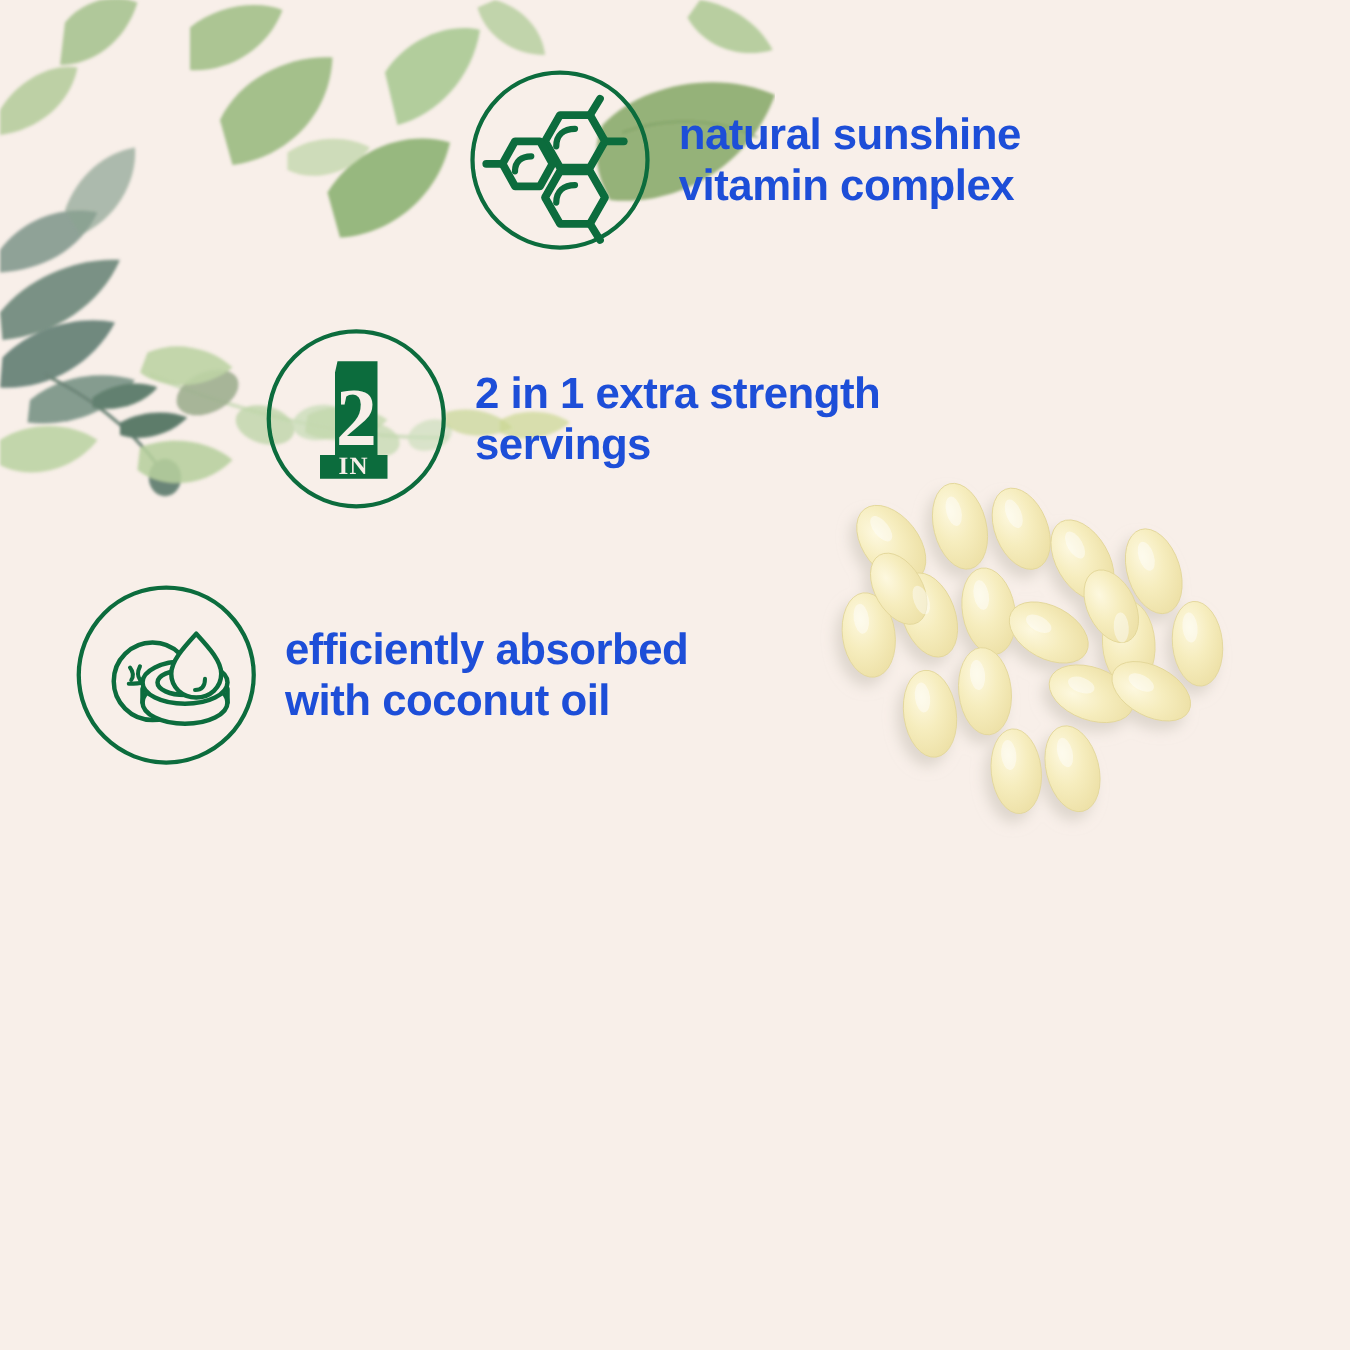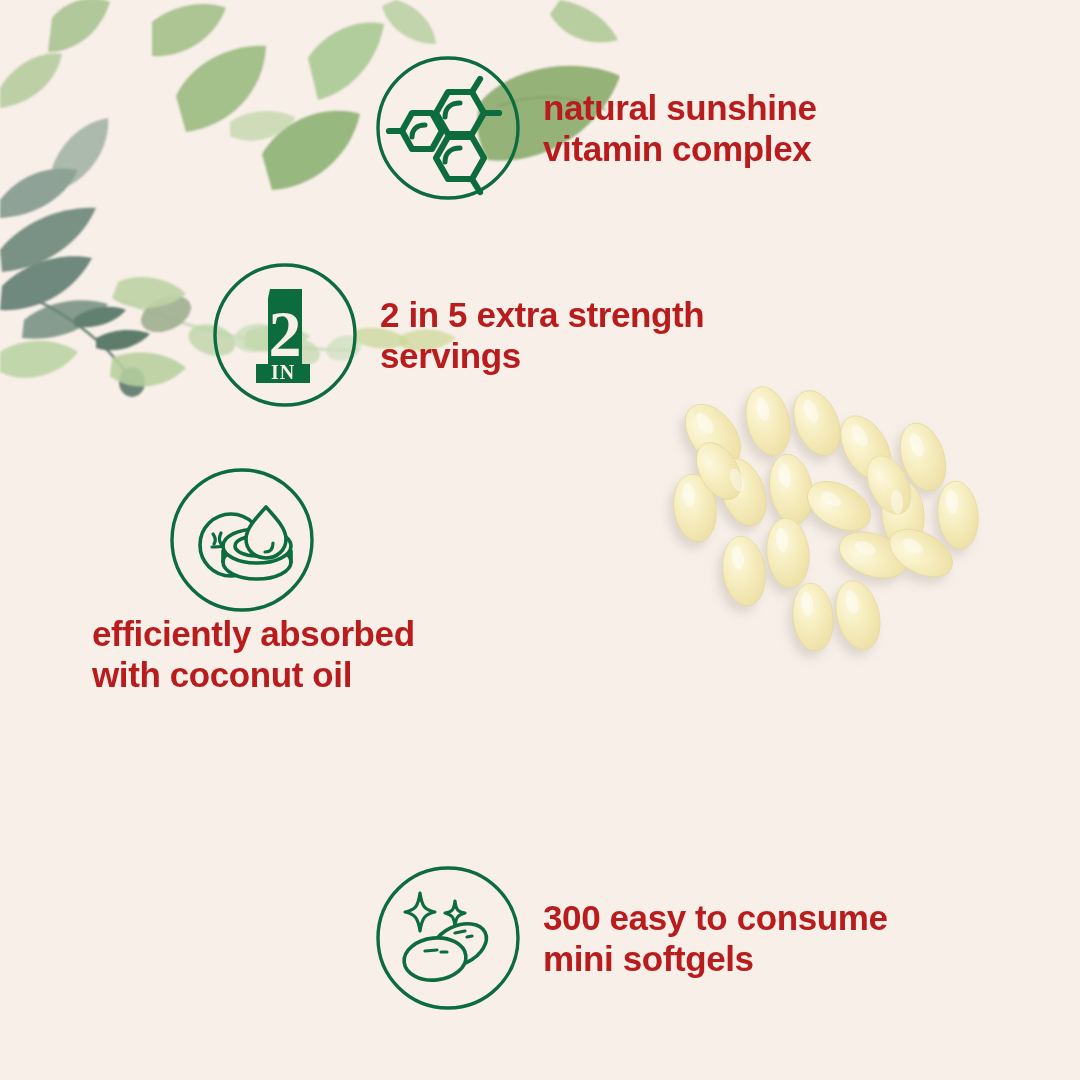--- a/index.html
+++ b/index.html
@@ -47,33 +47,33 @@
     display: flex;
     align-items: center;
   }
   .feature-icon {
     flex: 0 0 auto;
     width: 146px;
     height: 146px;
   }
   .feature-text {
     margin-left: 22px;
-    color: #b91c1c;
+    color: #1d4ed8;
     font-family: "Liberation Sans", sans-serif;
     font-weight: bold;
     font-size: 35px;
     line-height: 41px;
     letter-spacing: -0.4px;
     white-space: pre-line;
   }
 
   
   #row-0 { left: 375px;  top: 55px;  }
   #row-1 { left: 212px;  top: 262px; }
-  #row-2 { left: 70px;   top: 467px; flex-direction: column; }
+  #row-2 { left: 60px;   top: 467px; }
   #row-3 { left: 212px;  top: 665px; }
   #row-4 { left: 375px;  top: 865px; }
 </style>
 </head>
 <body>
 
 <div id="canvas">
 
   <svg id="botanical" viewBox="0 0 620 400" xmlns="http://www.w3.org/2000/svg">
     <defs>
@@ -203,21 +203,21 @@
   <div class="feature-row" id="row-1">
     <svg class="feature-icon" viewBox="0 0 146 146" xmlns="http://www.w3.org/2000/svg">
       <circle cx="73" cy="73" r="70" fill="none" stroke="#0c6c3d" stroke-width="3.4"></circle>
 
       <path d="M56 36 L58 27 L90 27 L90 102 L98 102 L98 121 L44 121 L44 102 L56 102 Z" fill="#0c6c3d"></path>
 
       <text x="73" y="94" text-anchor="middle" font-family="Liberation Serif, serif" font-size="66" font-weight="bold" fill="#f8efe9">2</text>
 
       <text x="71" y="117" text-anchor="middle" font-family="Liberation Serif, serif" font-size="20" font-weight="bold" letter-spacing="1" fill="#f8efe9">IN</text>
     </svg>
-    <div class="feature-text">2 in 5 extra strength
+    <div class="feature-text">2 in 1 extra strength
 servings</div>
   </div>
 
   <div class="feature-row" id="row-2">
     <svg class="feature-icon" viewBox="0 0 146 146" xmlns="http://www.w3.org/2000/svg">
       <circle cx="73" cy="73" r="70" fill="none" stroke="#0c6c3d" stroke-width="3.4"></circle>
       <g fill="#f8efe9" stroke="#0c6c3d" stroke-width="3.6" stroke-linecap="round" stroke-linejoin="round">
 
         <circle cx="62" cy="78" r="31"></circle>
 
@@ -237,36 +237,14 @@
         <path d="M44 67 C 47 71, 47 74, 45 77"></path>
         <path d="M52 66 C 50 70, 50 74, 52 77"></path>
         <path d="M43 80 C 47 80, 51 80, 54 79"></path>
       </g>
     </svg>
     <div class="feature-text">efficiently absorbed
 with coconut oil</div>
   </div>
 
 
-  <div class="feature-row" id="row-4">
-    <svg class="feature-icon" viewBox="0 0 146 146" xmlns="http://www.w3.org/2000/svg">
-      <circle cx="73" cy="73" r="70" fill="none" stroke="#0c6c3d" stroke-width="3.4"></circle>
-      <g fill="#f8efe9" stroke="#0c6c3d" stroke-width="3.6" stroke-linecap="round" stroke-linejoin="round">
-        <ellipse cx="84" cy="80" rx="29" ry="19" transform="rotate(-26 84 80)"></ellipse>
-        <ellipse cx="60" cy="94" rx="31" ry="21" transform="rotate(-6 60 94)"></ellipse>
-      </g>
-      <g fill="none" stroke="#0c6c3d" stroke-width="3.2" stroke-linecap="round">
-        <path d="M80 68 L90 66"></path>
-        <path d="M92 72 L97 71"></path>
-        <path d="M50 86 L62 85"></path>
-        <path d="M66 87 L72 87"></path>
-      </g>
-
-      <g fill="none" stroke="#0c6c3d" stroke-width="3.2" stroke-linejoin="round">
-        <path d="M45 28 C 47 42, 50 45, 60 47 C 50 49, 47 53, 45 66 C 43 53, 40 49, 30 47 C 40 45, 43 42, 45 28 Z"></path>
-        <path d="M80 36 C 81 45, 83 47, 90 48 C 83 50, 81 52, 80 61 C 79 52, 77 50, 70 48 C 77 47, 79 45, 80 36 Z"></path>
-      </g>
-    </svg>
-    <div class="feature-text">300 easy to consume
-mini softgels</div>
-  </div>
 
 </div>
 
 </body></html>

